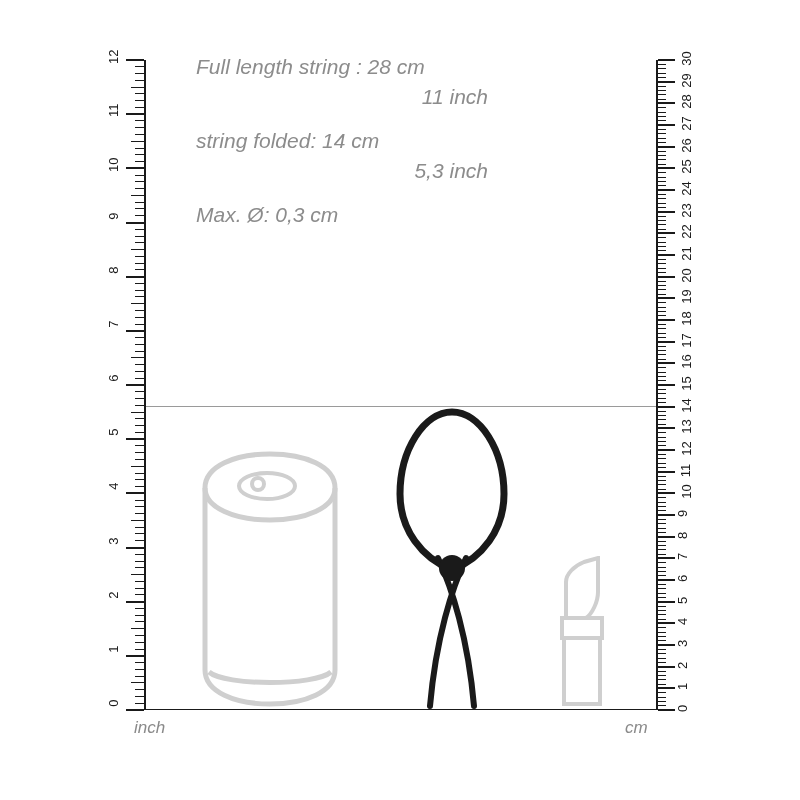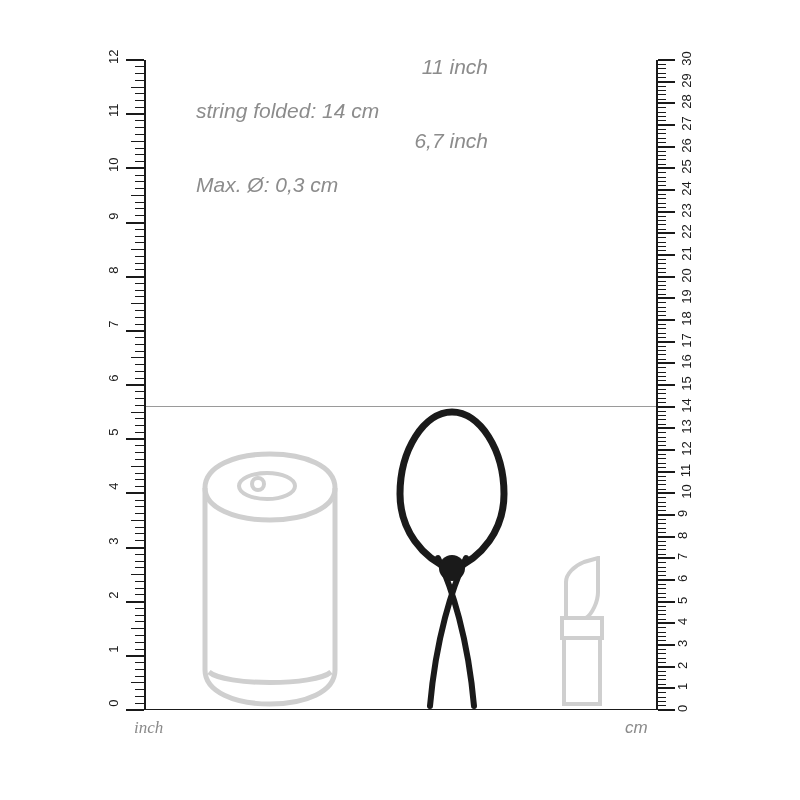--- a/index.html
+++ b/index.html
@@ -55,21 +55,21 @@
     transform-origin: center center;
   }
 
   .unit-label {
     position: absolute;
     font-size: 17px;
     font-style: italic;
     color: #8a8a8a;
     font-family: "Liberation Sans", sans-serif;
   }
-  #unit-inch { left: 134px; top: 718px; font-family: Liberation Serif, serif; }
+  #unit-inch { left: 134px; top: 718px; }
   #unit-cm { left: 625px; top: 718px; }
 
   
   .h-line {
     position: absolute;
     left: 145px;
     width: 511px;
     height: 1px;
     background: #9a9a9a;
   }
@@ -113,25 +113,26 @@
 </head>
 <body>
 
 <div id="stage">
 
   <div class="h-line" id="line-top"></div>
   <div class="h-line" id="line-base"></div>
 
   <div id="spec-text">
     <div class="row">
+      <div class="l1">Full length string : 28 cm</div>
       <div class="l2">11 inch</div>
     </div>
     <div class="row">
       <div class="l1">string folded: 14 cm</div>
-      <div class="l2">6,7 inch</div>
+      <div class="l2">5,3 inch</div>
     </div>
     <div class="row">
       <div class="l1">Max. Ø: 0,3 cm</div>
     </div>
   </div>
 
   <div class="ruler" id="ruler-inch">
     <div class="axis-line"></div>
   <div class="tick major" style="width: 18px; top: 649px; left: 6px;"></div>
       <div class="tick" style="width: 9px; top: 642.729px; left: 15px;"></div>

